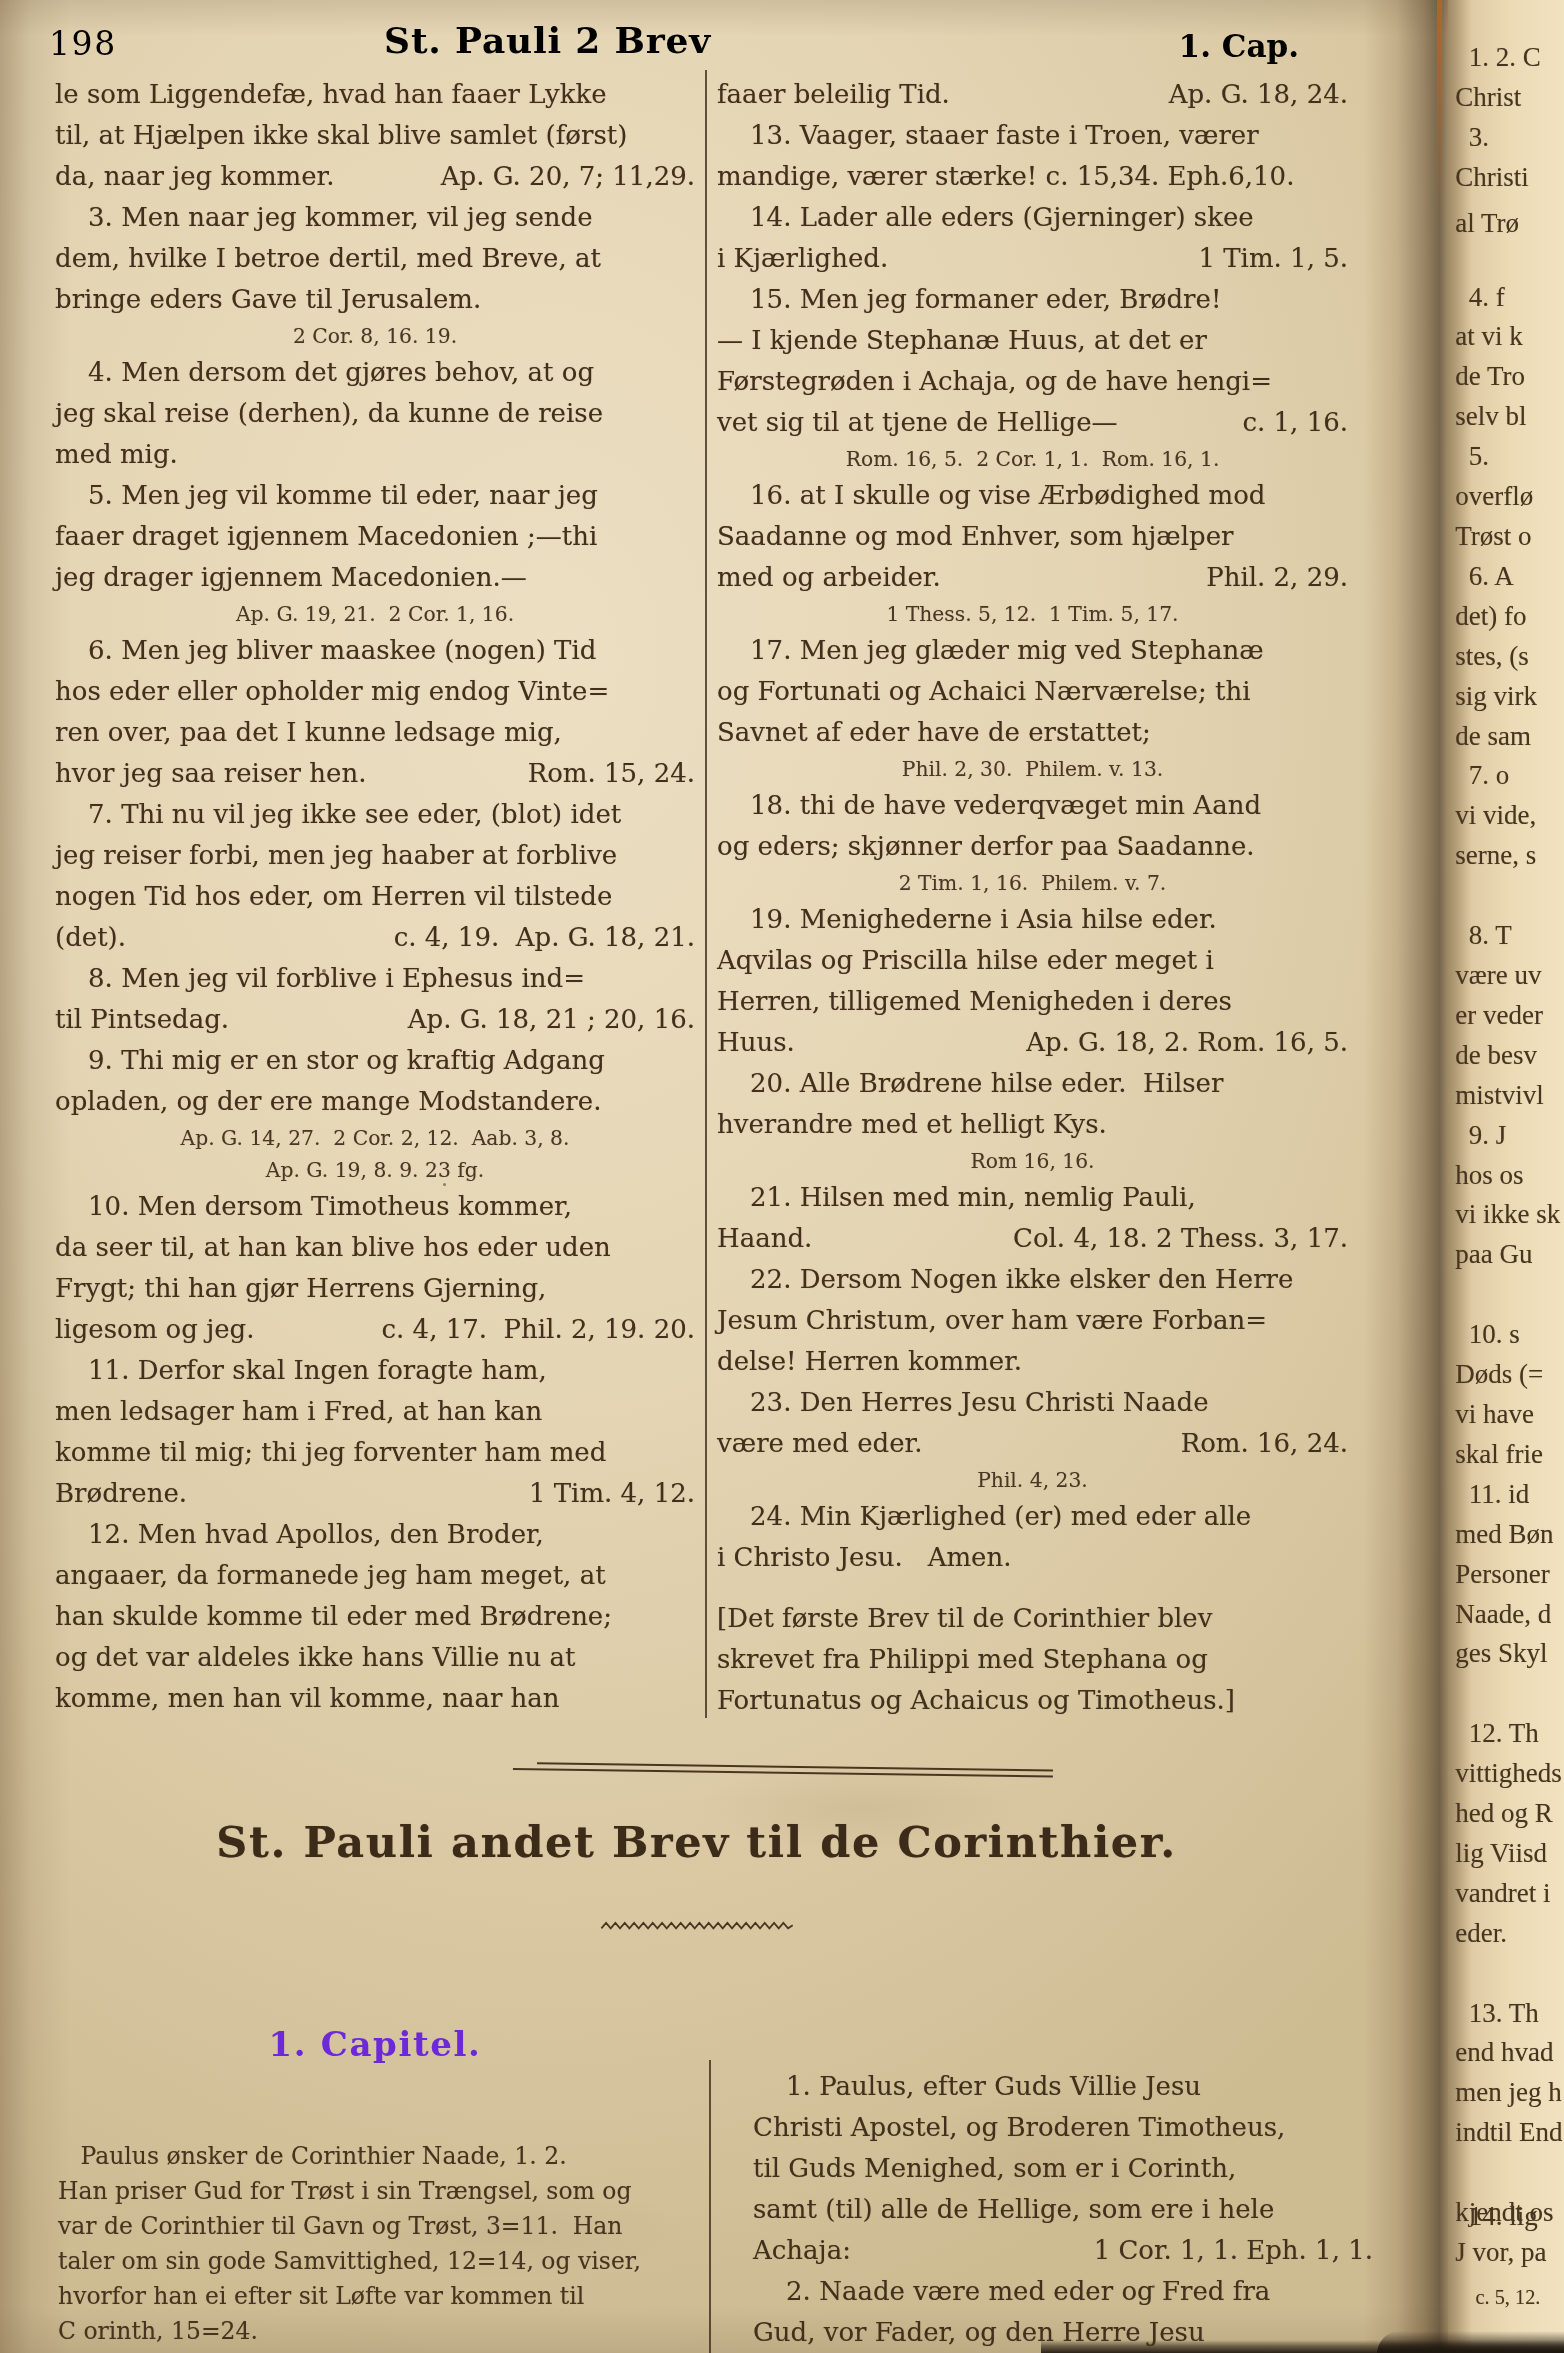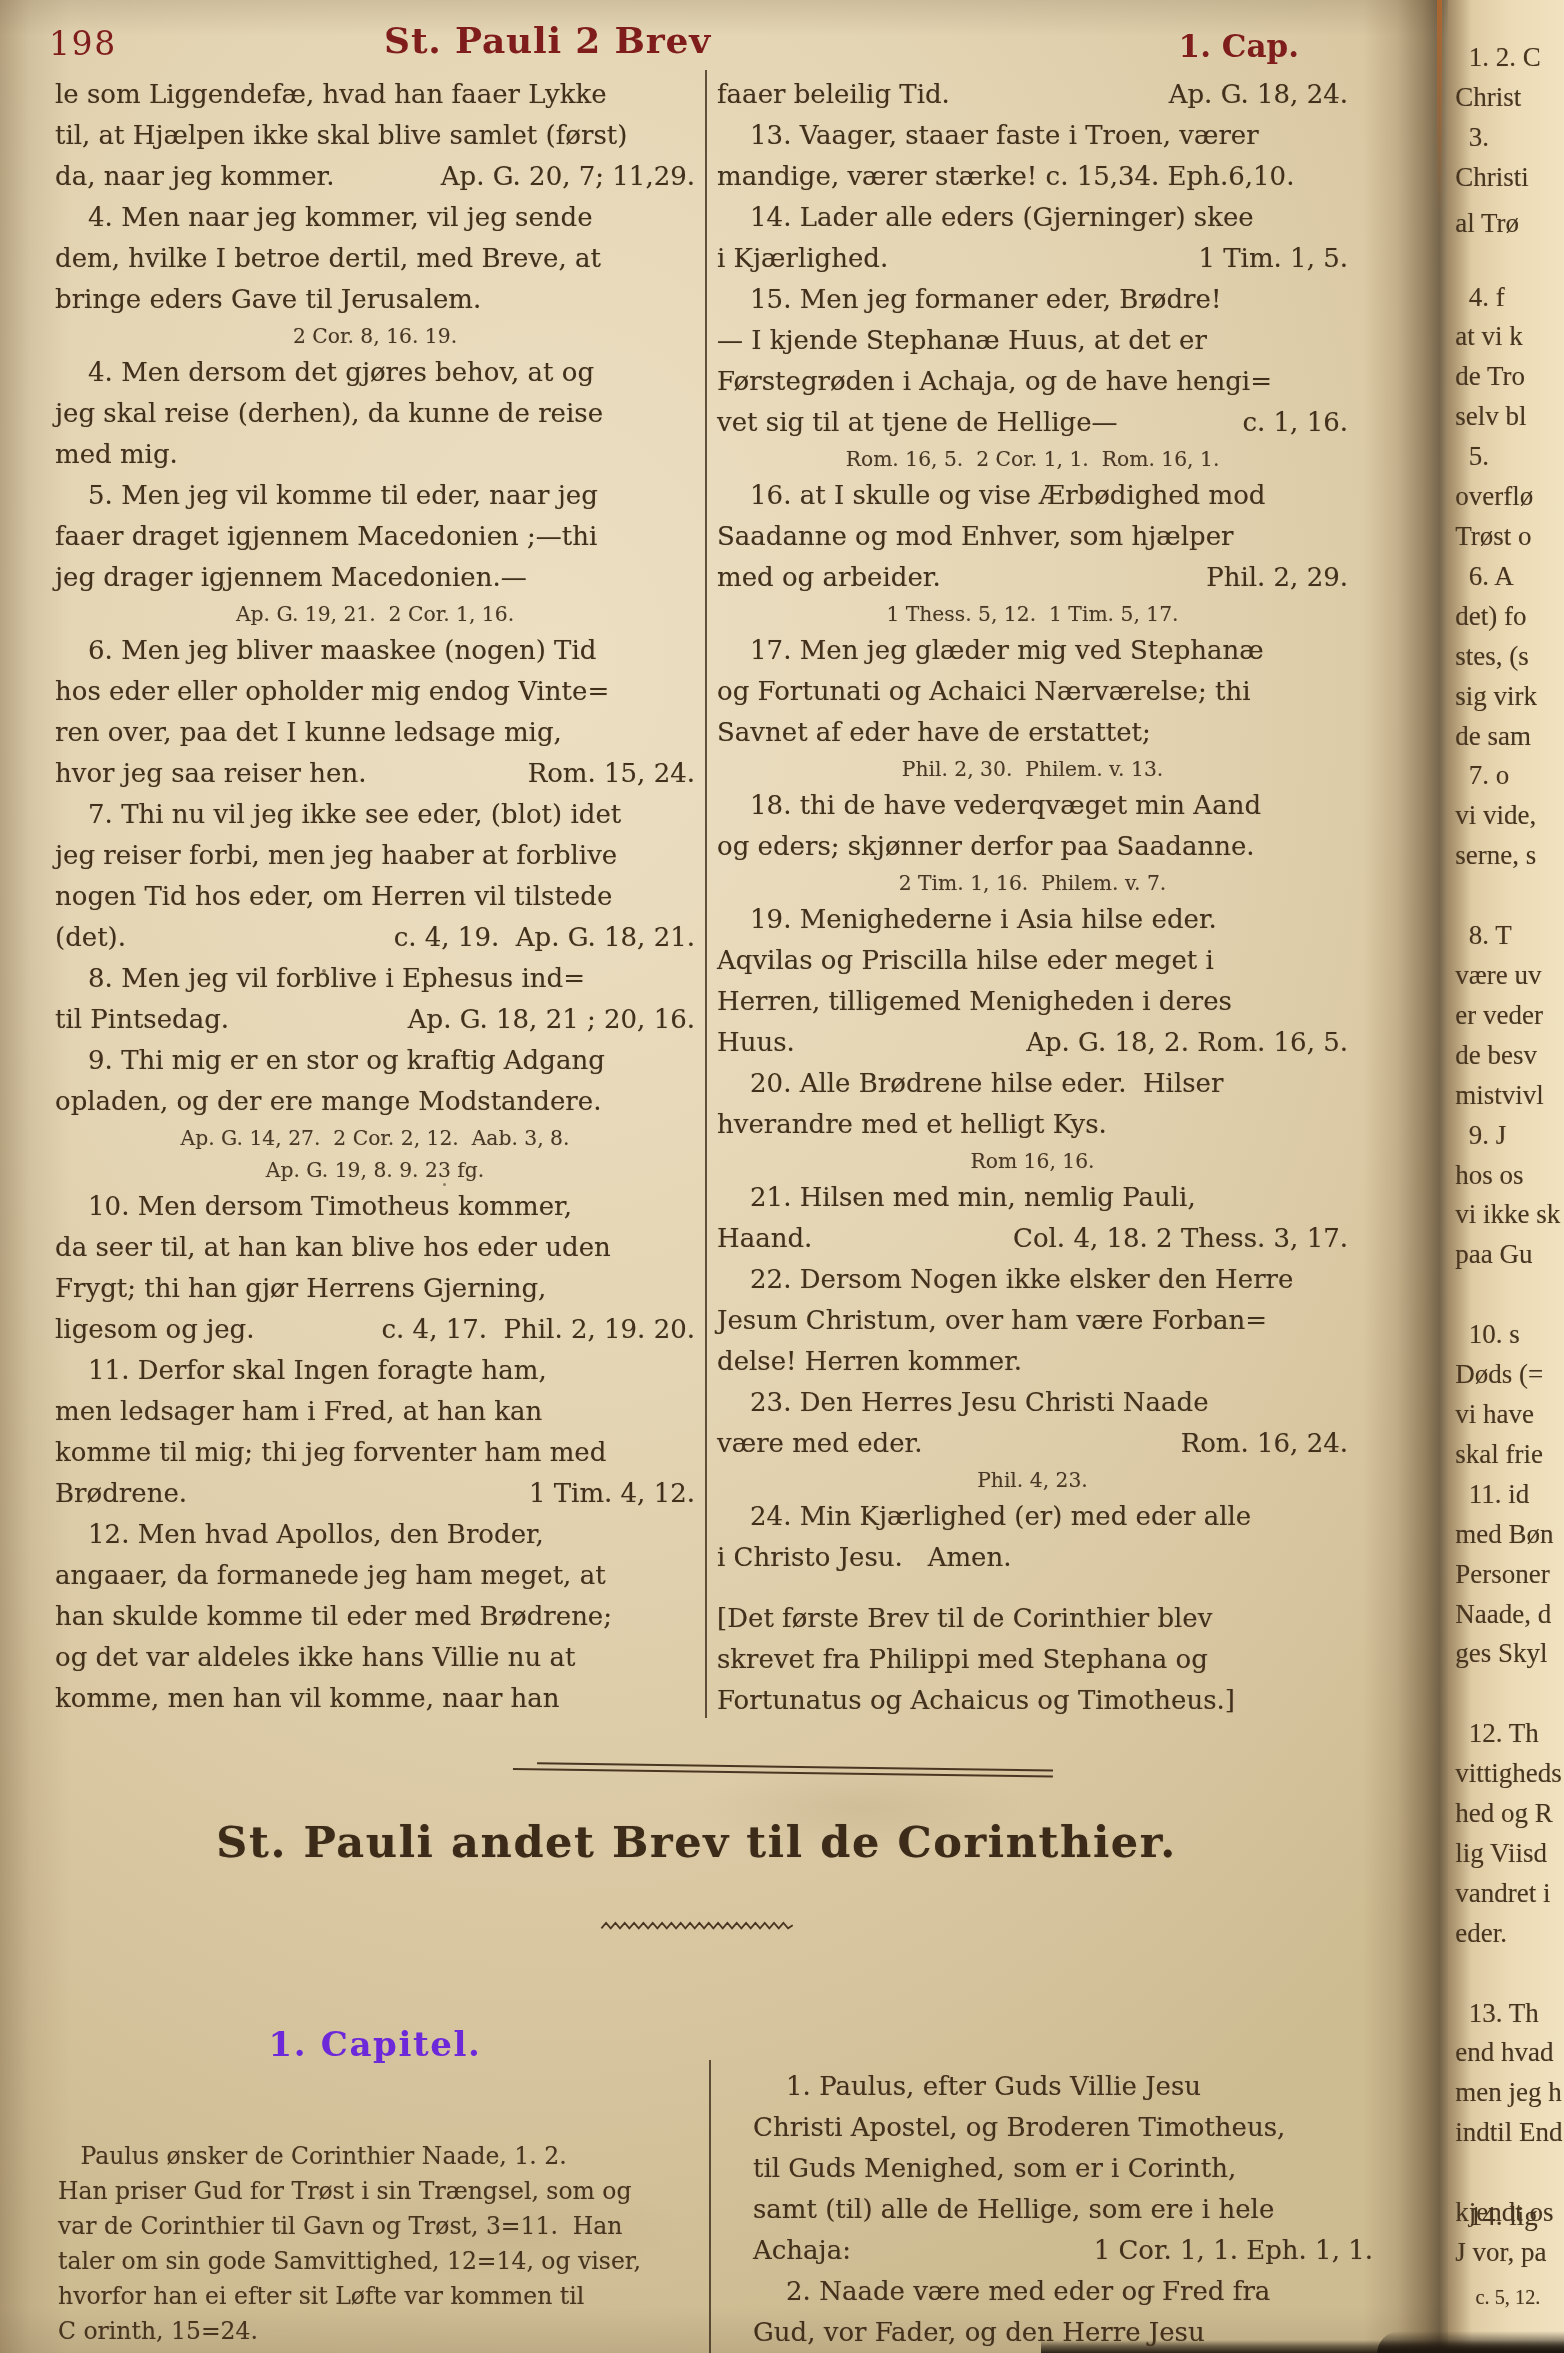--- a/index.html
+++ b/index.html
@@ -48,21 +48,21 @@
   .bottom-edge{
     position:absolute;bottom:0;left:1041px;width:524px;height:14px;z-index:4;
     background:linear-gradient(0deg,#231b11 0%, rgba(35,27,17,.55) 55%, rgba(35,27,17,0) 100%);
   }
   .bottom-corner{
     position:absolute;bottom:0;right:0;width:188px;height:23.5px;z-index:4;
     background:linear-gradient(0deg,#1f1810 10%, rgba(31,24,16,0) 100%);
     border-top-left-radius:31px;
   }
 
-  .ink{color:#7f1d1d;}
+  .ink{color:#000000;}
   .hdr-num{position:absolute;left:49px;top:23.5px;font-size:33px;letter-spacing:1.6px;z-index:5;}
   .hdr-title{position:absolute;left:297px;top:19px;width:501px;text-align:center;
     font-size:36px;font-weight:bold;letter-spacing:0.8px;z-index:5;}
   .hdr-cap{position:absolute;left:1135px;top:28px;width:164px;text-align:right;
     font-size:31px;font-weight:bold;z-index:5;}
 
   .col{position:absolute;z-index:5;}
   #left-col{left:55px;top:74px;width:640px;}
   #right-col{left:717px;top:74px;width:631px;}
   #bottom-right-col{left:728px;top:2066px;width:620px;margin-left:25px;}
@@ -117,21 +117,21 @@
 <div class="hdr-title ink">St. Pauli 2 Brev</div>
 <div class="hdr-cap ink">1. Cap.</div>
 
 <div class="divider-v" id="divider-top"></div>
 <div class="divider-v" id="divider-bottom"></div>
 
 <div class="col" id="left-col">
     <div class="bl"><span class="lt">le som Liggendefæ, hvad han faaer Lykke</span></div>
     <div class="bl"><span class="lt">til, at Hjælpen ikke skal blive samlet (først)</span></div>
     <div class="bl"><span class="lt">da, naar jeg kommer.</span><span class="rt">Ap. G. 20, 7; 11,29.</span></div>
-    <div class="bl"><span class="lt">    4. Men naar jeg kommer, vil jeg sende</span></div>
+    <div class="bl"><span class="lt">    3. Men naar jeg kommer, vil jeg sende</span></div>
     <div class="bl"><span class="lt">dem, hvilke I betroe dertil, med Breve, at</span></div>
     <div class="bl"><span class="lt">bringe eders Gave til Jerusalem.</span></div>
     <div class="rl">2 Cor. 8, 16. 19.</div>
     <div class="bl"><span class="lt">    4. Men dersom det gjøres behov, at og</span></div>
     <div class="bl"><span class="lt">jeg skal reise (derhen), da kunne de reise</span></div>
     <div class="bl"><span class="lt">med mig.</span></div>
     <div class="bl"><span class="lt">    5. Men jeg vil komme til eder, naar jeg</span></div>
     <div class="bl"><span class="lt">faaer draget igjennem Macedonien ;—thi</span></div>
     <div class="bl"><span class="lt">jeg drager igjennem Macedonien.—</span></div>
     <div class="rl">Ap. G. 19, 21.  2 Cor. 1, 16.</div>

